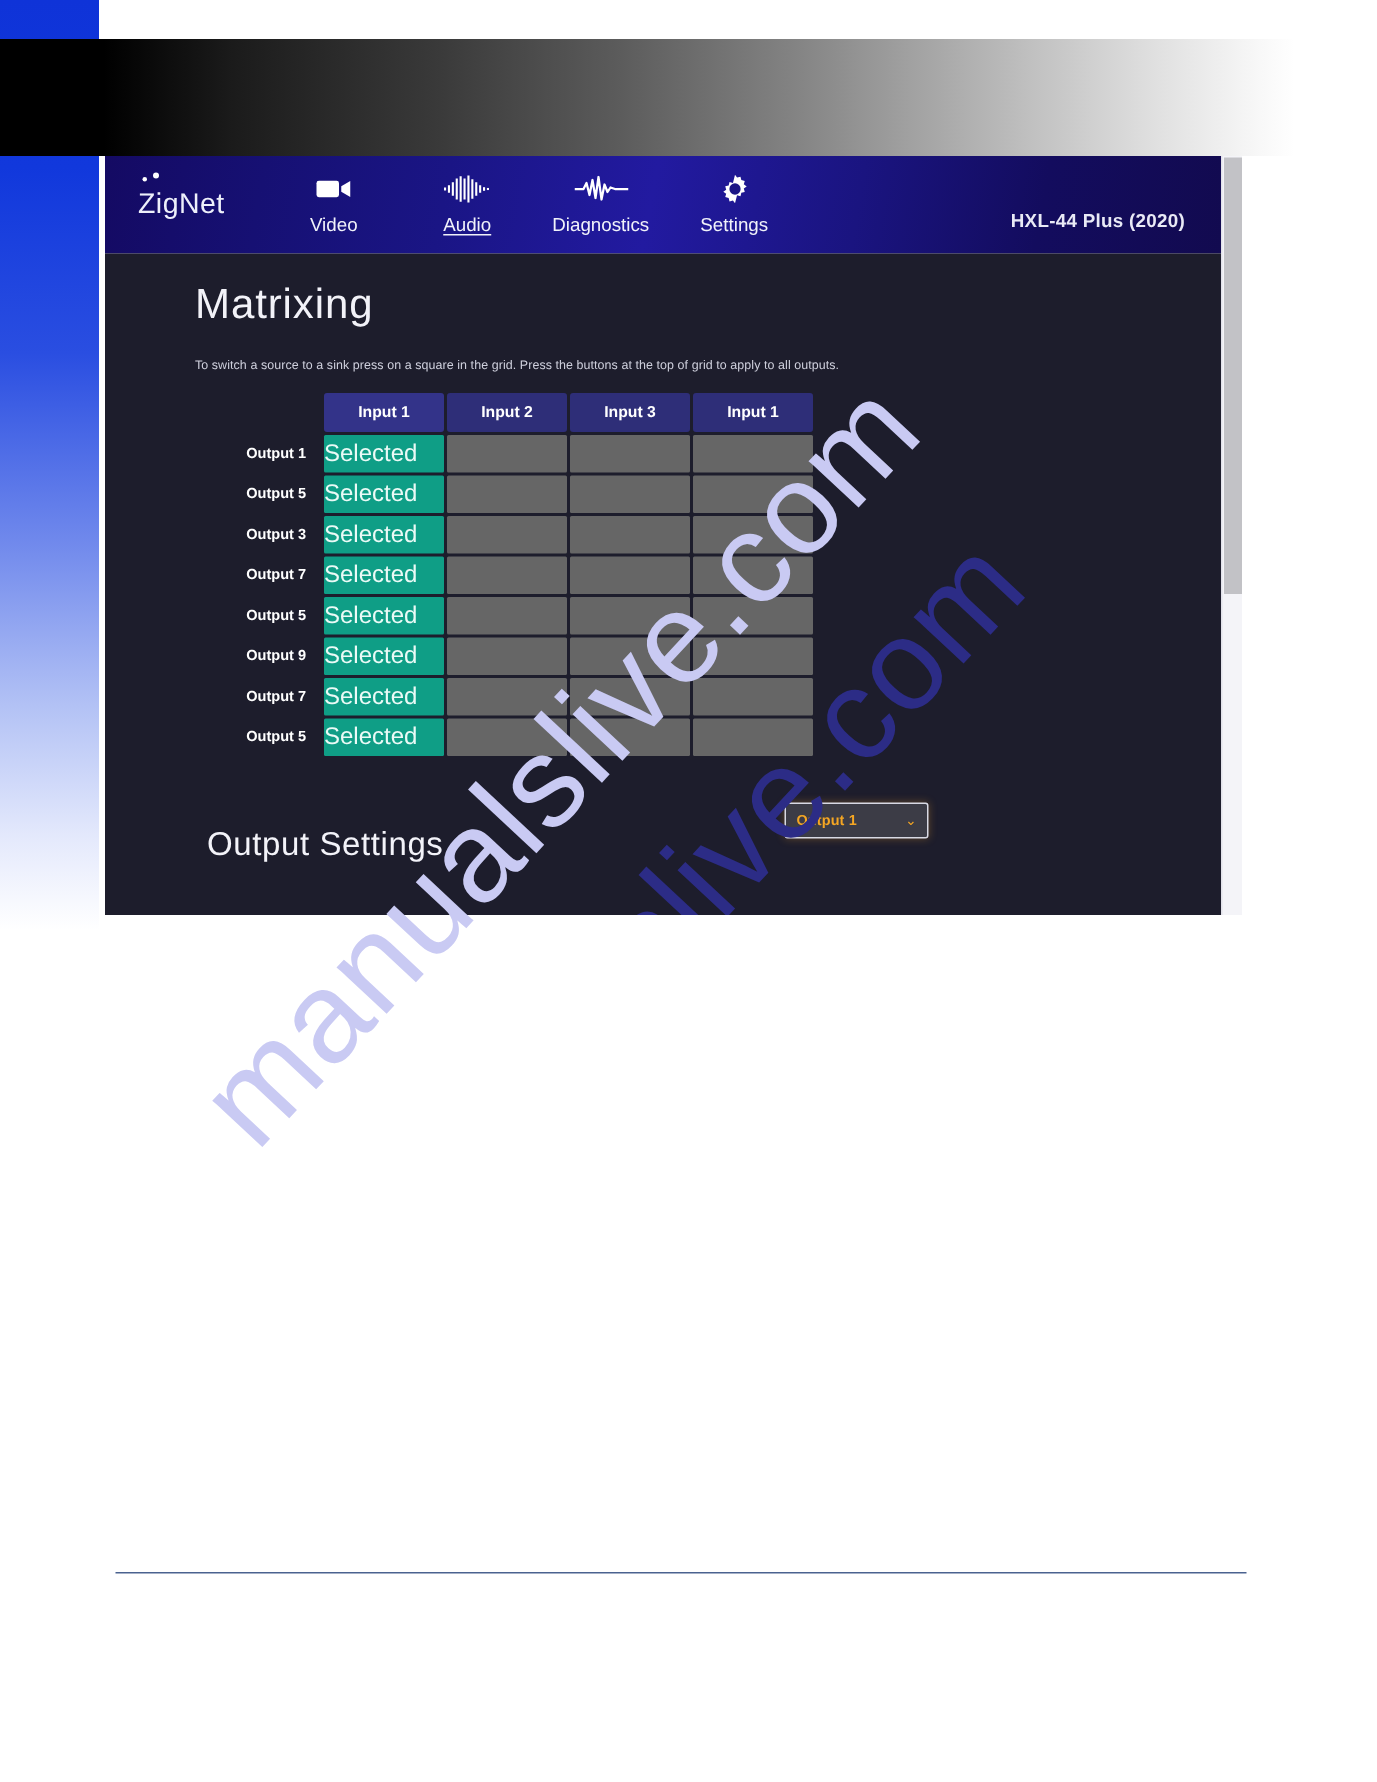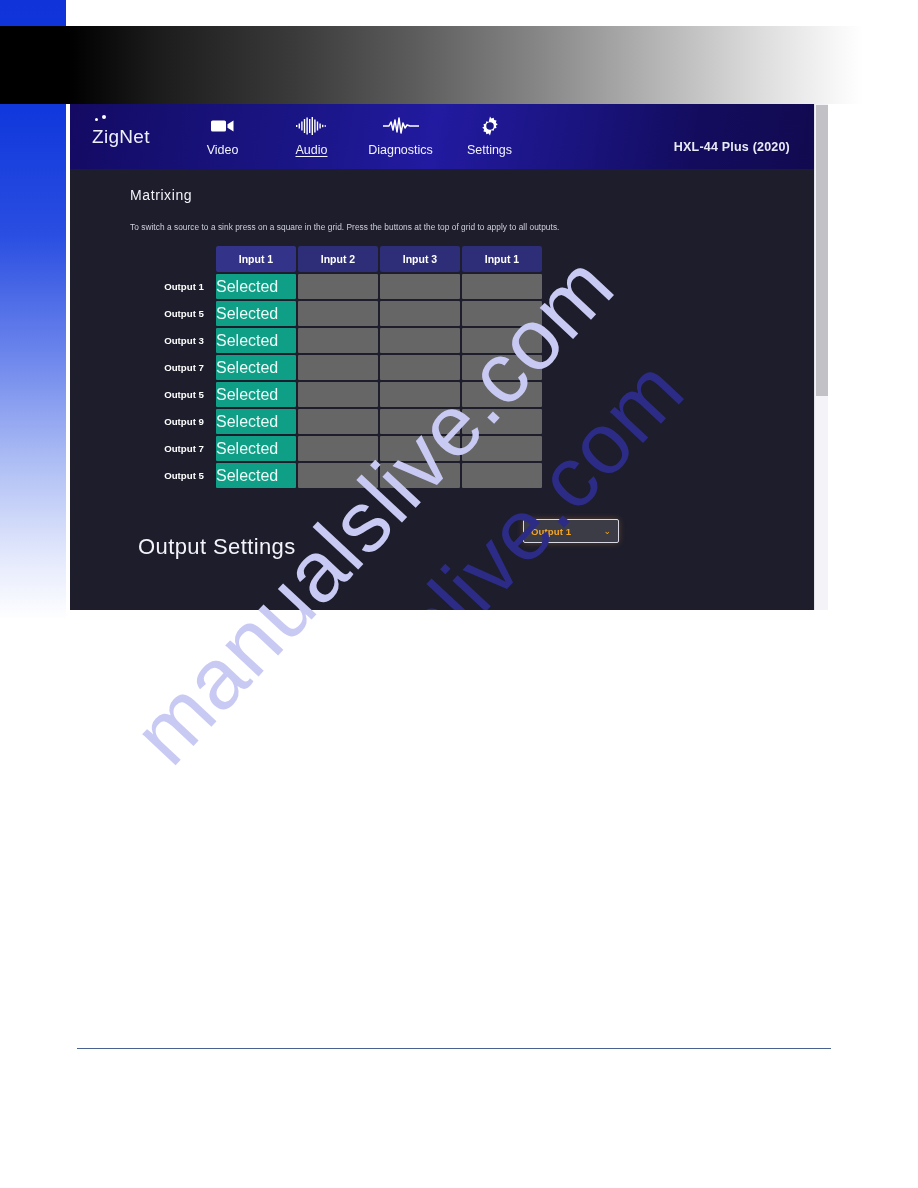--- a/index.html
+++ b/index.html
@@ -124,21 +124,21 @@
   
   .shot-body {
     position: relative;
     padding: 18px 0 0 0;
     height: 441px;
     background: #1d1d2c;
   }
 
   .page-title {
     color: #f2f2f8;
-    font-size: 14px;
+    font-size: 28px;
     font-weight: normal;
     letter-spacing: .6px;
     margin: 0 0 0 60px;
   }
   .page-desc {
     color: #cfd0dd;
     font-size: 8.3px;
     letter-spacing: .05px;
     margin: 19px 0 0 60px;
   }

